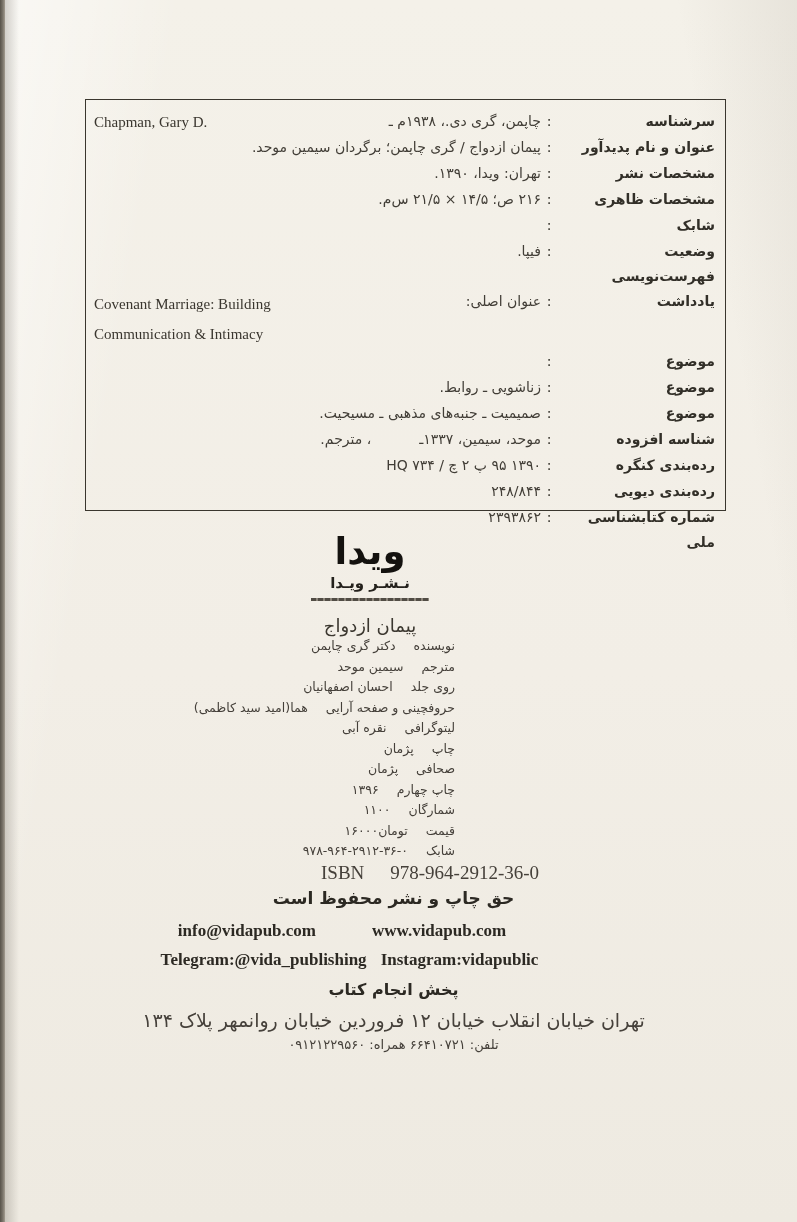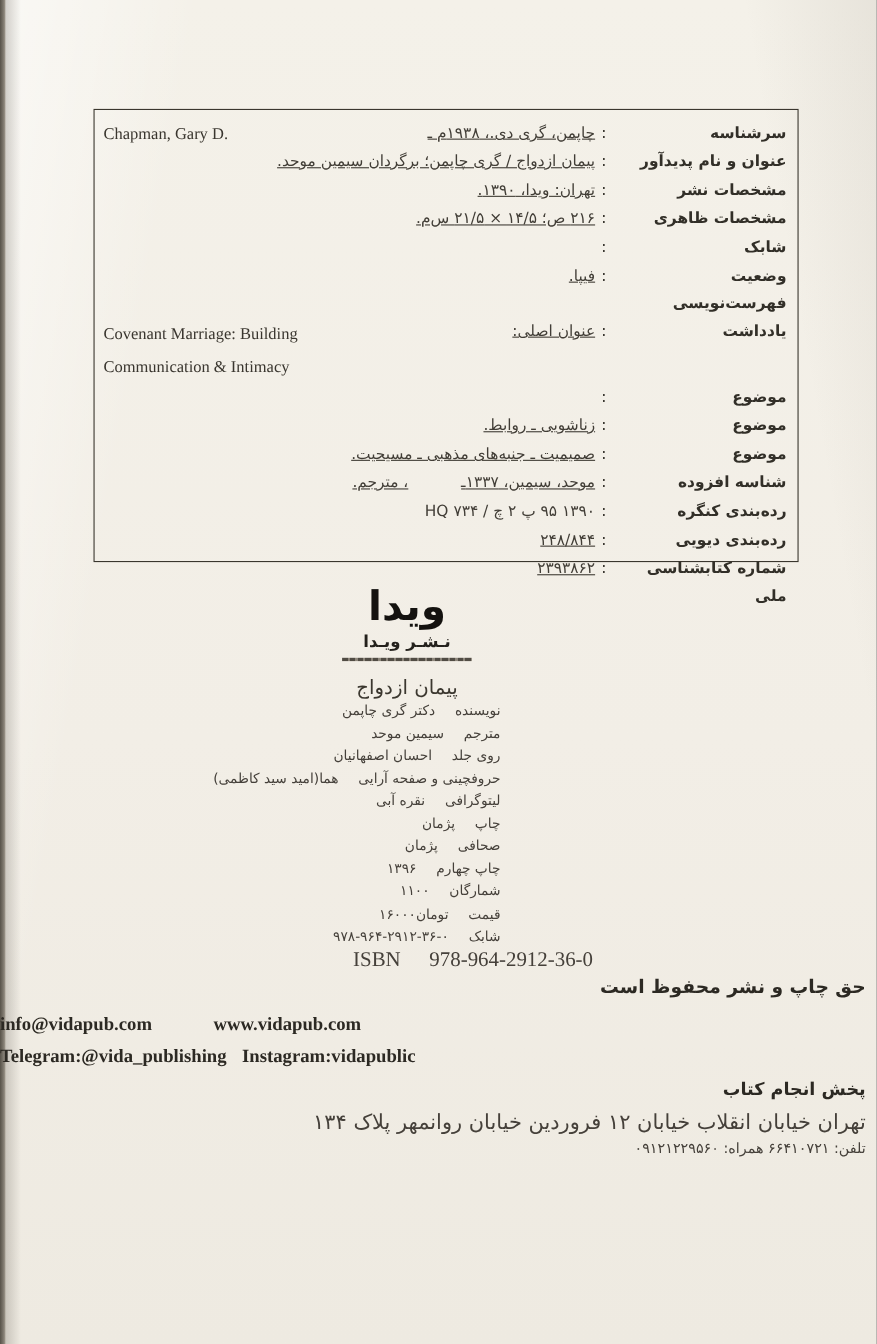--- a/index.html
+++ b/index.html
@@ -24,21 +24,21 @@
   .cip-box{
     position:absolute;left:85px;top:99px;width:641px;height:412px;
     border:1.5px solid #3a362e;
     box-sizing:border-box;
     padding:9px 10px 6px 8px;
     font-size:14px;
   }
   .cip-row{display:flex;direction:rtl;align-items:flex-start;min-height:26px;line-height:25px;}
   .cip-label{width:158px;flex:none;font-weight:bold;color:#322f28;}
   .cip-sep{width:16px;flex:none;text-align:center;color:#322f28;}
-  .cip-value{flex:1;text-align:start;text-decoration:underline;}
+  .cip-value{flex:1;text-align:start;}
   .latin{direction:ltr;font-family:"Liberation Serif", serif;unicode-bidi:isolate;}
   .cip-latin{flex:none;text-align:left;font-size:15px;color:#3a362f;padding-top:1px;}
   .cip-en-block{flex:none;width:218px;text-align:left;font-size:15px;line-height:30px;color:#3a362f;}
   .ltr-override{direction:ltr;unicode-bidi:bidi-override;display:inline-block;}
   .ltr-embed{direction:ltr;unicode-bidi:isolate;display:inline-block;}
   .gap48{display:inline-block;width:48px;}
 
   
   .pub-block{position:absolute;left:270px;top:533px;width:200px;text-align:center;direction:rtl;}
   .pub-logo{font-size:37px;line-height:38px;font-weight:bold;letter-spacing:-2px;color:#14120f;}
@@ -50,21 +50,21 @@
   
   .credits{position:absolute;right:342px;top:636px;width:230px;direction:rtl;
     font-size:12.5px;color:#45403a;}
   .credit-line{line-height:20.5px;white-space:nowrap;text-align:start;}
   .credit-tab{display:inline-block;width:18px;}
   .isbn-line{direction:ltr;text-align:left;padding-left:96px;line-height:21px;
     font-family:"Liberation Serif", serif;font-size:19px;white-space:nowrap;}
   .isbn-val{margin-left:26px;}
 
   
-  .f-center{position:absolute;left:0;right:10px;direction:rtl;}
+  .f-center{position:absolute;left:0;right:10px;text-align:center;direction:rtl;}
   .f-copyright{top:888px;font-size:17px;font-weight:bold;color:#2c2923;}
   .f-web{top:921px;direction:ltr;font-family:"Liberation Serif", serif;font-weight:bold;
     font-size:17px;color:#2c2923;padding-right:103px;}
   .f-web .w-gap{display:inline-block;width:56px;}
   .f-telegram{top:950px;direction:ltr;font-family:"Liberation Serif", serif;font-weight:bold;
     font-size:17px;color:#2c2923;padding-right:88px;}
   .f-telegram .t-gap{display:inline-block;width:14px;}
   .f-dist{top:980px;font-size:16px;font-weight:bold;color:#2c2923;}
   .f-addr{top:1009px;font-size:19px;color:#45403a;}
   .f-phone{top:1037px;font-size:13px;color:#45403a;}

